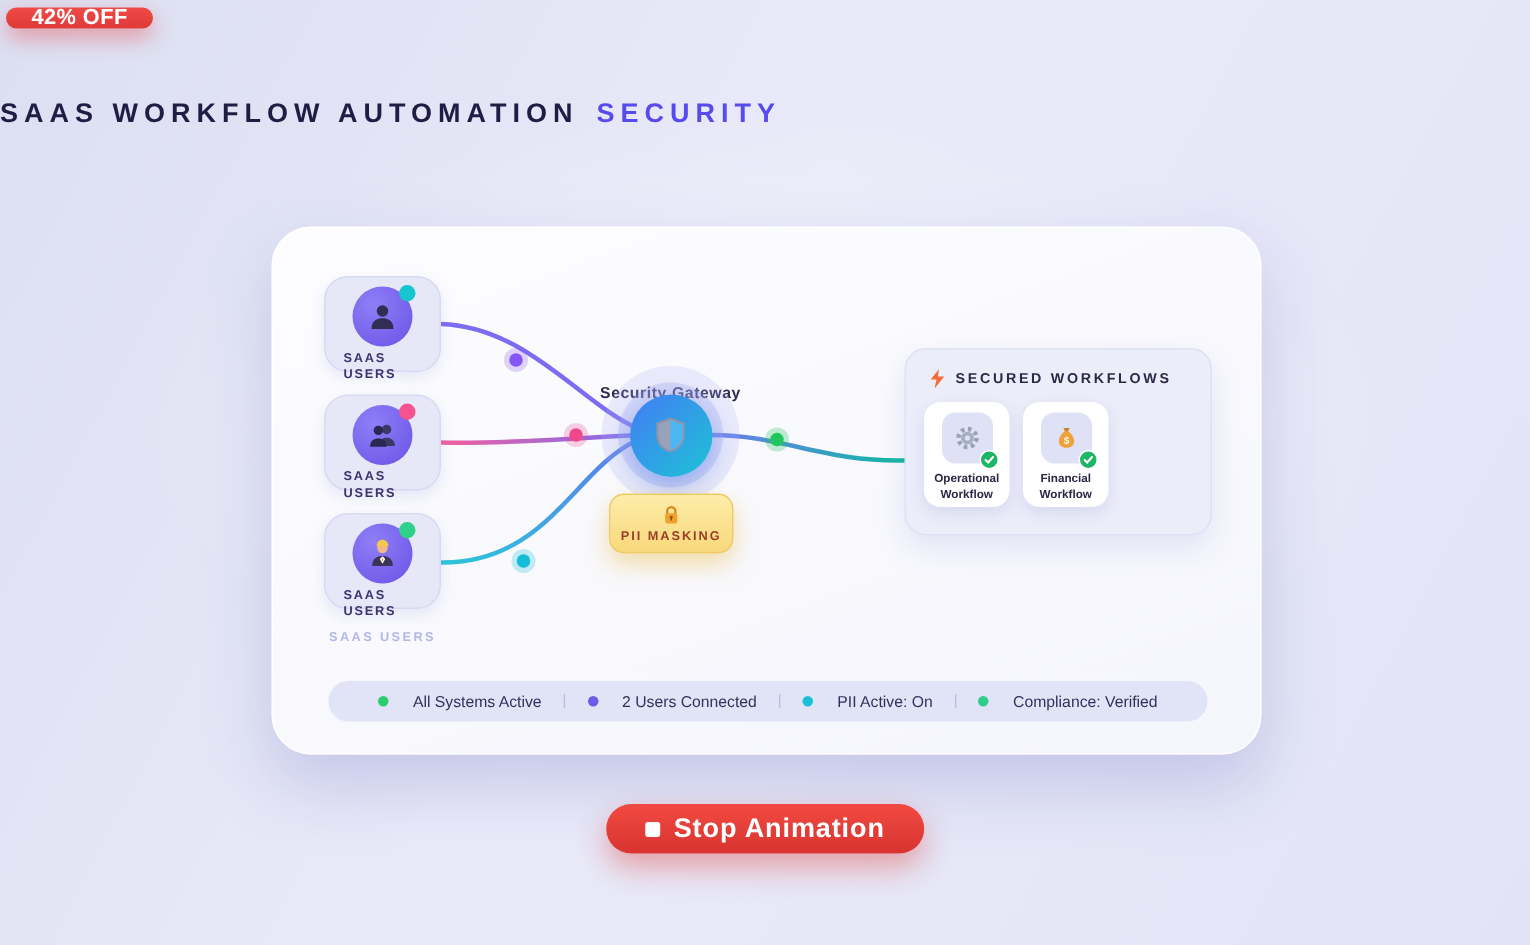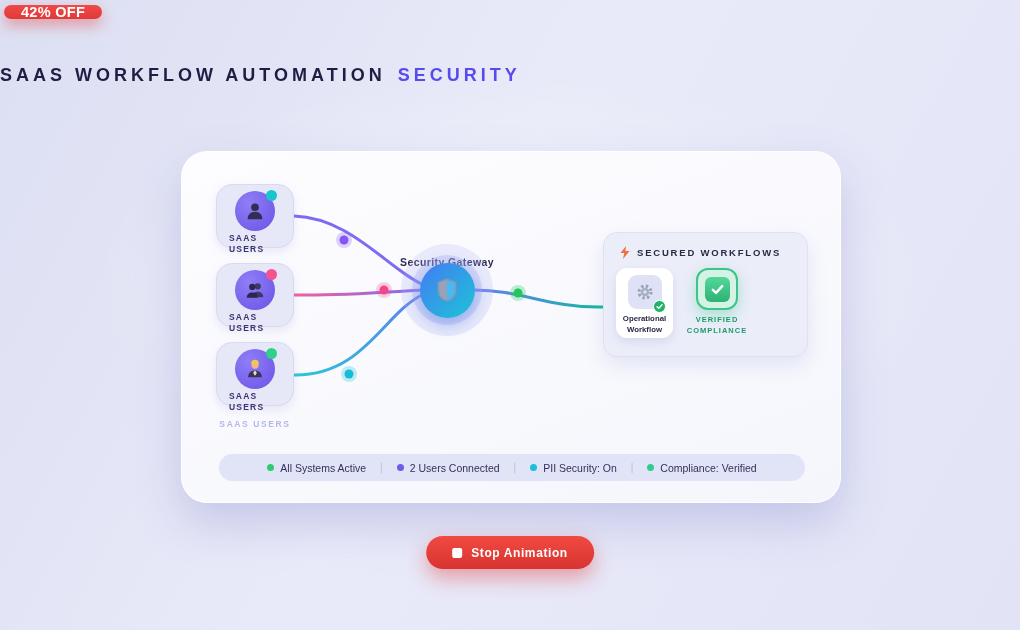--- a/index.html
+++ b/index.html
@@ -130,31 +130,31 @@
   .compliance-label{
     margin-top:5px; font-size:7.5px; font-weight:bold; letter-spacing:1px;
     color:#199b69; text-align:center; line-height:1.4;
   }
   
   .status-bar{
     position:absolute; left:36px; top:301px; width:588px; height:29px;
     background:rgba(221,224,246,.85); border:1px solid rgba(255,255,255,.7);
     border-radius:15px; display:flex; align-items:center; justify-content:center;
   }
-  .status-item{ display:flex; align-items:center; gap:6px; font-size:10.5px; color:#34305c; }
+  .status-item{ display:flex; align-items:center; gap:16px; font-size:10.5px; color:#34305c; }
   .s-dot{ width:7px; height:7px; border-radius:50%; }
   .s-div{ color:#b8bbdf; font-size:10px; margin:0 14px; }
   
   .stop-btn{
     position:absolute; left:50%; transform:translateX(-50%); top:536px;
     height:33px; padding:0 26px; border:none; border-radius:17px; cursor:pointer;
     background:linear-gradient(180deg,#f04a42,#d93330);
     box-shadow:0 9px 20px rgba(225,55,50,.42);
     display:flex; align-items:center; gap:9px;
-    color:#fff; font-family:inherit; font-weight:bold; font-size:12px; letter-spacing:.6px;
+    color:#fff; font-family:inherit; font-weight:bold; font-size:18px; letter-spacing:.6px;
   }
   .stop-square{ width:10px; height:10px; background:#fff; border-radius:2px; }
 </style>
 </head>
 <body>
 
 <div class="off-badge">
   <span>42% OFF</span>
 </div>
 
@@ -259,20 +259,29 @@
               </clipPath>
             </defs>
           <path d="M12,2 L20,5 L20,11.5 C20,17.2 16.6,20.8 12,22 C7.4,20.8 4,17.2 4,11.5 L4,5 Z" fill="#98a2b8"></path>
           <path d="M12,2 L20,5 L20,11.5 C20,17.2 16.6,20.8 12,22 C7.4,20.8 4,17.2 4,11.5 L4,5 Z" fill="#4cb7f5" clip-path="url(#shieldR)"></path>
           <path d="M12,2 L20,5 L20,11.5 C20,17.2 16.6,20.8 12,22 C7.4,20.8 4,17.2 4,11.5 L4,5 Z" fill="none" stroke="#8d96ab" stroke-width="1.4"></path>
         </svg>
       </div>
     </div>
   </div>
 
+  <div class="pii-card">
+    <svg width="13" height="13" viewBox="0 0 24 24">
+      <path d="M7,10 L7,7 A5,5 0 0 1 17,7 L17,10" fill="none" stroke="#d98a1f" stroke-width="3"></path>
+      <rect x="4.5" y="9.5" width="15" height="12.5" rx="2.5" fill="#f0a02c"></rect>
+      <circle cx="12" cy="14.5" r="1.8" fill="#8a5412"></circle>
+      <rect x="11.1" y="15.3" width="1.8" height="3.4" rx=".9" fill="#8a5412"></rect>
+    </svg>
+    <div class="pii-label">PII MASKING</div>
+  </div>
 
   <div class="wf-panel">
     <div class="wf-header">
       <svg width="10" height="13" viewBox="0 0 10 13">
         <polygon points="6,0 0.5,7 4.3,7 3,13 9.5,5 5.3,5" fill="#f26d3a"></polygon>
       </svg>
       <span>SECURED WORKFLOWS</span>
     </div>
     <div class="wf-row">
       <div class="wf-card">
@@ -283,47 +292,52 @@
             <circle cx="12" cy="12" r="2.3" fill="#dfe2f6"></circle>
           </svg>
           <div class="check-badge">
             <svg width="7" height="7" viewBox="0 0 10 10">
                 <path d="M1.5,5.2 L4,7.6 L8.6,2.4" fill="none" stroke="#fff" stroke-width="2" stroke-linecap="round"></path>
               </svg>
           </div>
         </div>
         <div class="wf-label">Operational Workflow</div>
       </div>
-      <div class="compliance">
-        <div class="compliance-box">
-          <div class="compliance-inner">
-            <svg width="15" height="15" viewBox="0 0 16 16">
-                <path d="M3,8.4 L6.4,11.6 L13,4.4" fill="none" stroke="#fff" stroke-width="2.6" stroke-linecap="round" stroke-linejoin="round"></path>
+      <div class="wf-card">
+        <div class="wf-iconbox">
+          <svg width="18" height="18" viewBox="0 0 24 24">
+            <path d="M9.2,3 L14.8,3 L13.4,5.8 L10.6,5.8 Z" fill="#c9841f"></path>
+            <path d="M10.6,5.8 L13.4,5.8 C16.6,8.2 18.8,11.4 18.8,14.8 C18.8,18.6 15.8,20.6 12,20.6 C8.2,20.6 5.2,18.6 5.2,14.8 C5.2,11.4 7.4,8.2 10.6,5.8 Z" fill="#f0a23a"></path>
+            <text x="12" y="17" text-anchor="middle" font-size="9" font-weight="bold" fill="#fff7e0" font-family="inherit">$</text>
+          </svg>
+          <div class="check-badge">
+            <svg width="7" height="7" viewBox="0 0 10 10">
+                <path d="M1.5,5.2 L4,7.6 L8.6,2.4" fill="none" stroke="#fff" stroke-width="2" stroke-linecap="round"></path>
               </svg>
           </div>
         </div>
-        <div class="compliance-label">VERIFIED COMPLIANCE</div>
+        <div class="wf-label">Financial Workflow</div>
       </div>
     </div>
   </div>
 
   <div class="status-bar">
     <div class="status-item">
       <span class="s-dot" style="background-color: rgb(46, 204, 113);"></span>
       <span>All Systems Active</span>
     </div>
     <span class="s-div">|</span>
     <div class="status-item">
       <span class="s-dot" style="background-color: rgb(108, 92, 231);"></span>
       <span>2 Users Connected</span>
     </div>
     <span class="s-div">|</span>
     <div class="status-item">
       <span class="s-dot" style="background-color: rgb(25, 192, 216);"></span>
-      <span>PII Security: On</span>
+      <span>PII Active: On</span>
     </div>
     <span class="s-div">|</span>
     <div class="status-item">
       <span class="s-dot" style="background-color: rgb(47, 206, 142);"></span>
       <span>Compliance: Verified</span>
     </div>
   </div>
 </div>
 
 <button class="stop-btn">

